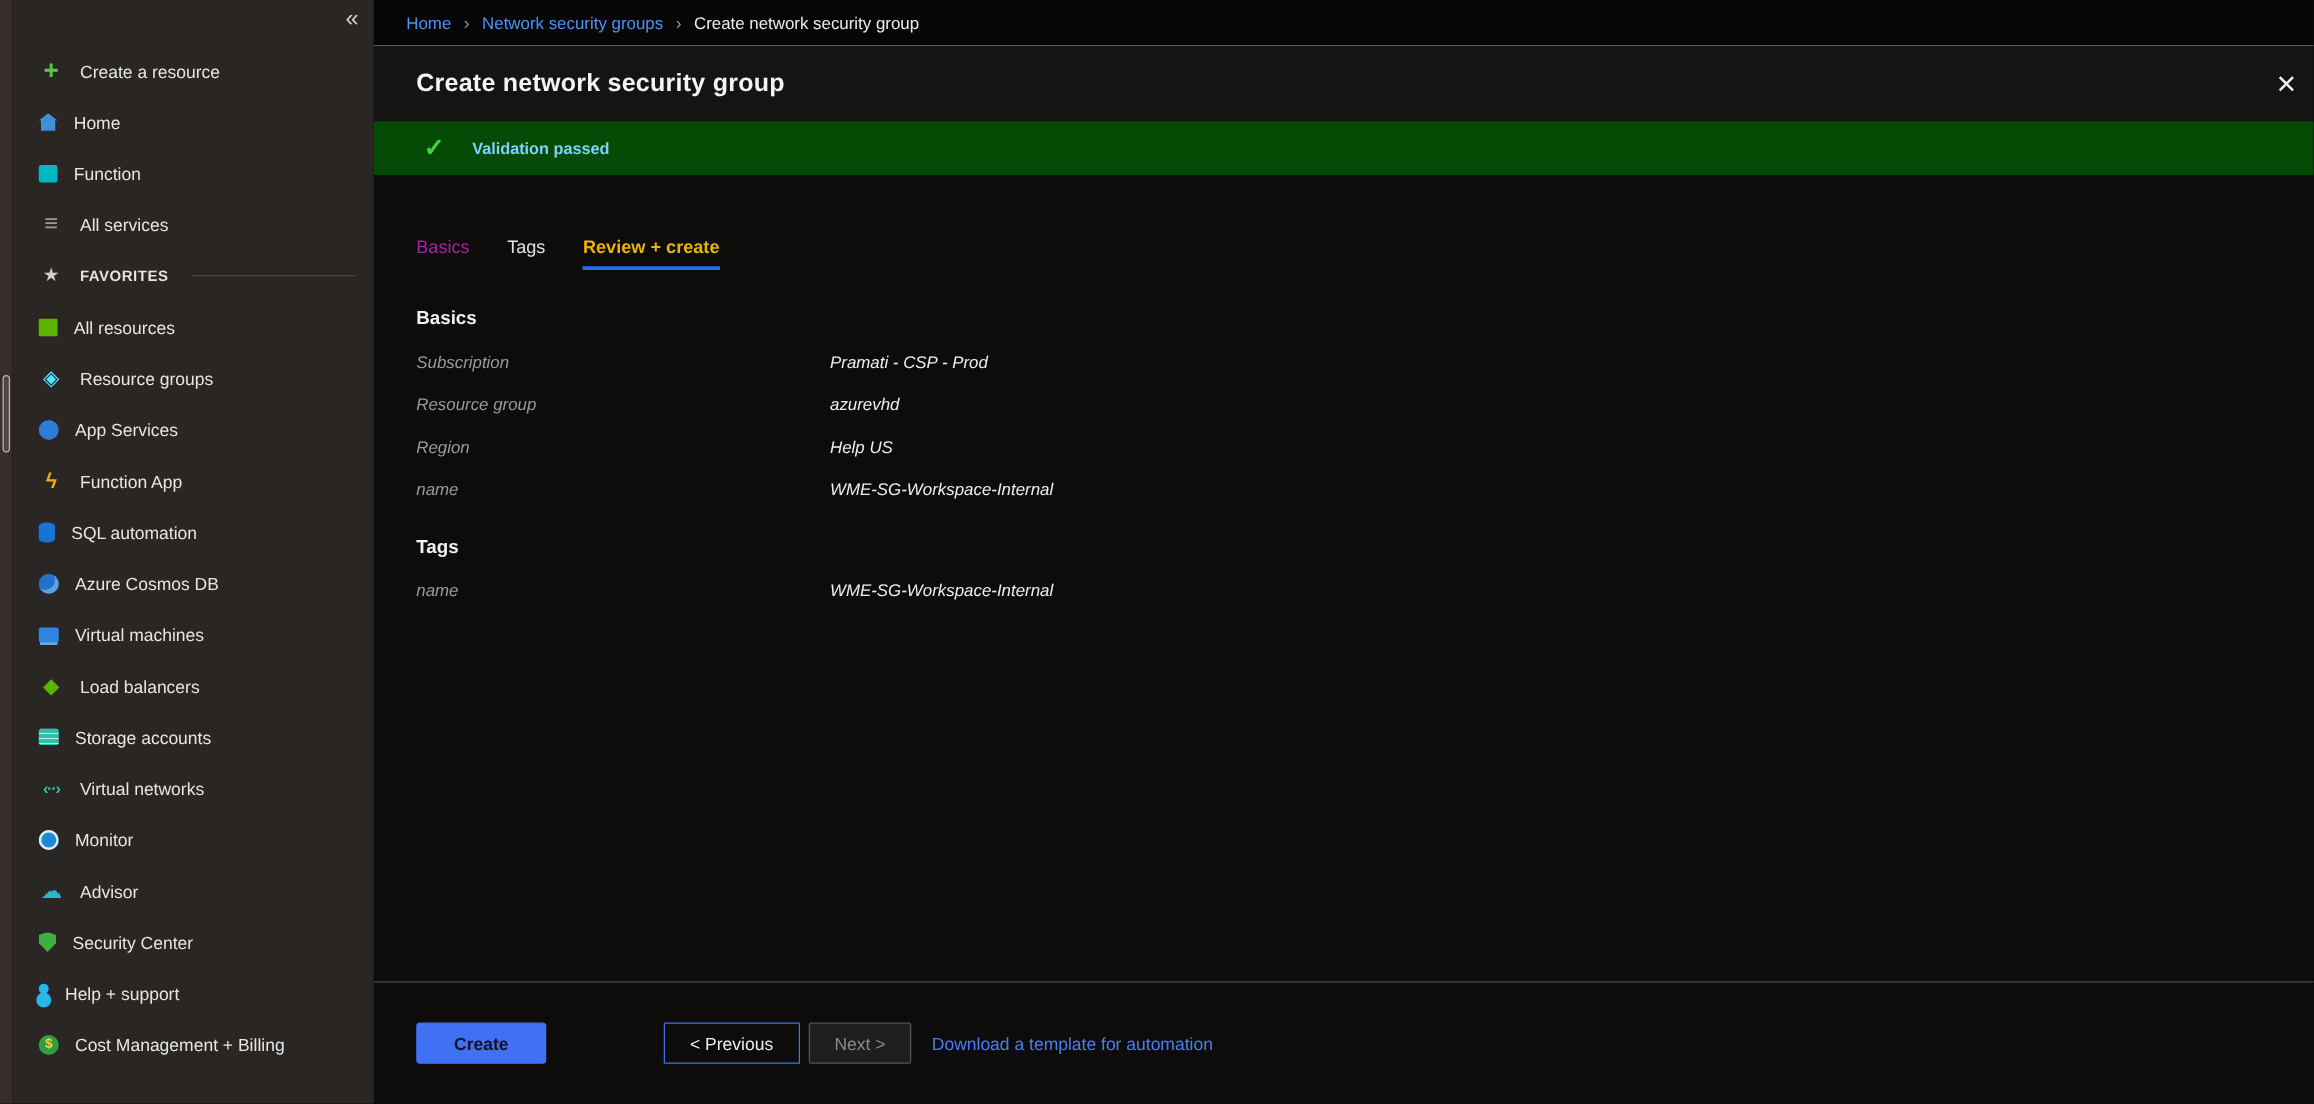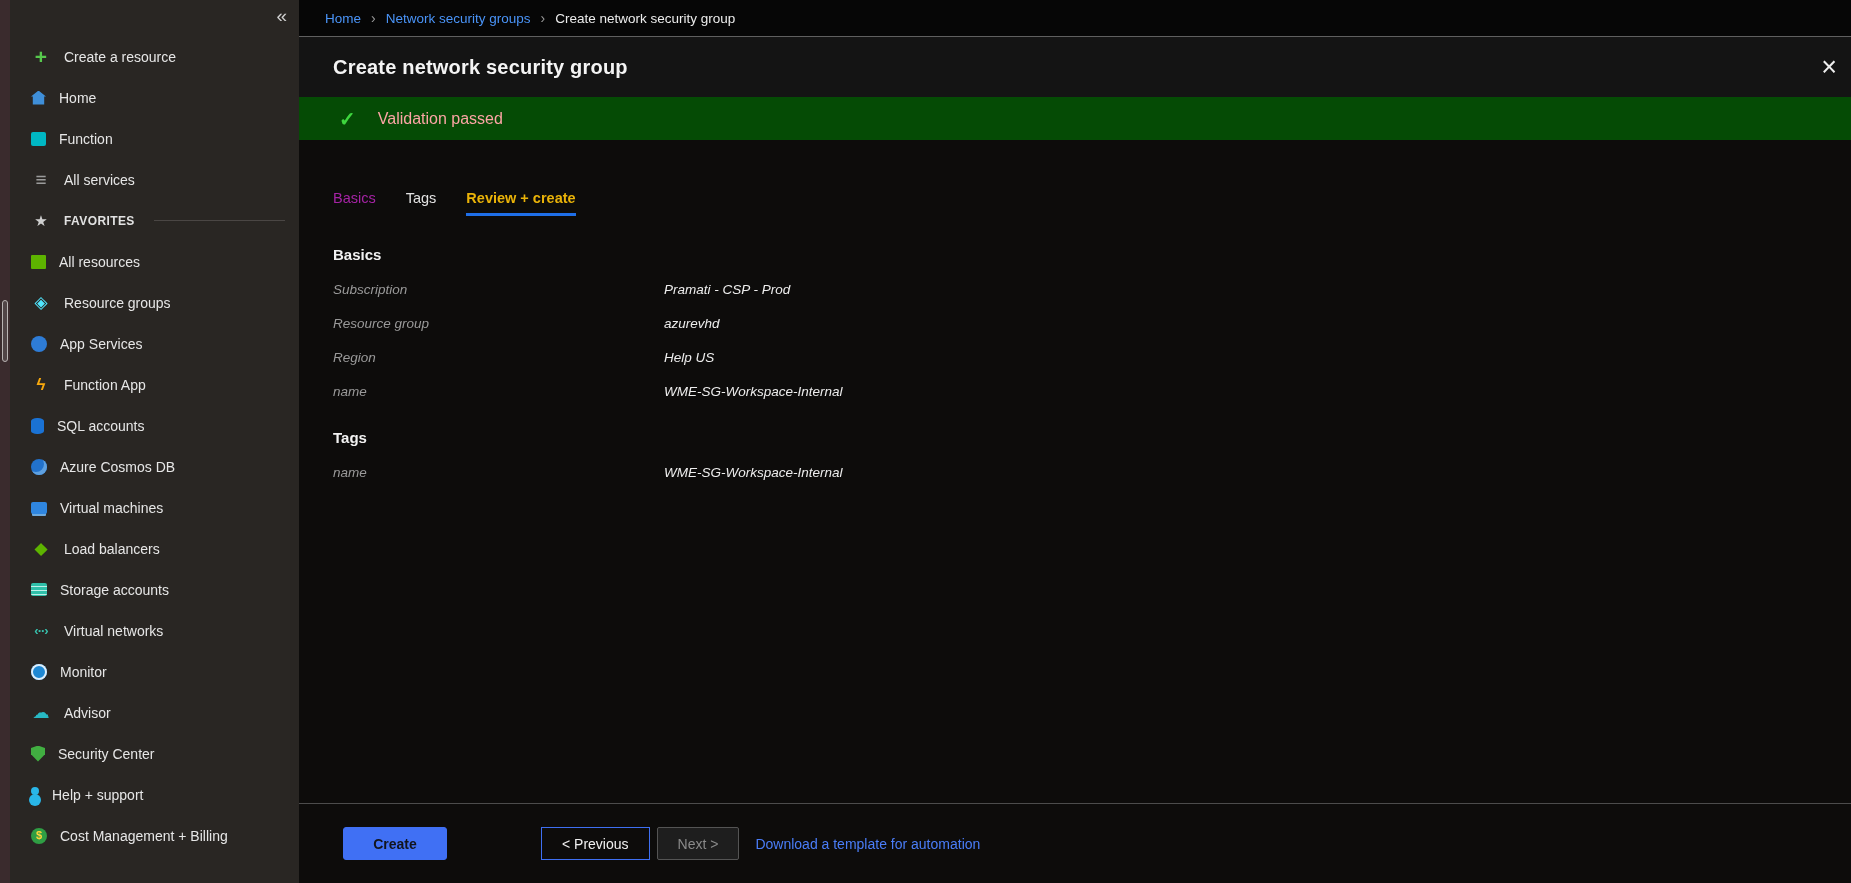--- a/index.html
+++ b/index.html
@@ -41,34 +41,34 @@
   .crumb-current { color:#ececec; }
   .titlebar { height:60px; flex:none; background:#141414; display:flex; align-items:center; padding:0 14px 0 34px; }
   .page-title { font-size:20px; font-weight:700; color:#f4f4f4; letter-spacing:.2px; }
   .close-btn {
     margin-left:auto; background:none; border:none; color:#efefef;
     font-size:27px; font-weight:300; line-height:1; cursor:pointer;
     font-family:"Liberation Sans", sans-serif;
   }
   .banner { height:43px; flex:none; background:#054b05; display:flex; align-items:center; padding-left:40px; }
   .banner .check { color:#3ed63e; font-size:20px; font-weight:700; margin-right:22px; }
-  .banner .banner-text { font-size:16px; color:#fca5a5; }
+  .banner .banner-text { font-size:13px; color:#7dd3fc;font-weight:bold; }
   .content { flex:1; padding:50px 0 0 34px; overflow:hidden; }
   .tabs { display:flex; gap:30px; }
   .tab { font-size:14.5px; padding-bottom:7px; cursor:pointer; border-bottom:3px solid transparent; }
   .tab.visited { color:#a523a5; }
   .tab.normal { color:#e2e2e2; }
   .tab.active { color:#eab308; font-weight:700; border-bottom-color:#1f6fe8; }
   .section-heading { font-size:15px; font-weight:700; color:#f2f2f2; margin-top:30px; }
   .kv-row { display:flex; margin-top:19px; font-size:13.5px;font-style:italic; }
   .kv-label { width:331px; flex:none; color:#9a9a9a; }
   .kv-value { color:#ededed; }
   .footerbar {
-    height:80px; flex:none; border-top:1px solid #4c4c4c;
-    display:flex; align-items:center; padding-left:44px;
+    height:98px; flex:none; border-top:1px solid #4c4c4c;
+    display:flex; align-items:center; padding-left:34px;
   }
   .btn { font-family:"Liberation Sans", sans-serif; font-size:14px; height:33px; cursor:pointer; }
   .btn-create {
     width:104px; background:#4070f4; color:#12141c; font-weight:600;
     border:1px solid #4070f4; border-radius:3px;
   }
   .btn-previous {
     margin-left:94px; padding:0 20px; background:transparent; color:#f0f0f0;
     border:1px solid #3e6ff2; border-radius:0;
   }
@@ -122,21 +122,21 @@
   <div class="nav-item">
     <span class="ic" style="width:16px;height:16px;background:#2e7cd6;border-radius:50%"></span>
     <span>App Services</span>
   </div>
   <div class="nav-item">
     <span class="ic" style="color:#f7a80d;font-size:17px;font-weight:700;line-height:1">ϟ</span>
     <span>Function App</span>
   </div>
   <div class="nav-item">
     <span class="ic" style="width:13px;height:16px;background:#1a72d4;border-radius:6px/3px"></span>
-    <span>SQL accounts</span>
+    <span>SQL automation</span>
   </div>
   <div class="nav-item">
     <span class="ic" style="width:16px;height:16px;background:#2272cc;border-radius:50%;box-shadow:inset -3px -3px 0 #5ea0e0"></span>
     <span>Azure Cosmos DB</span>
   </div>
   <div class="nav-item">
     <span class="ic" style="width:16px;height:12px;background:#2f86e0;border-radius:2px;box-shadow:0 3px 0 -1px #6da9dd"></span>
     <span>Virtual machines</span>
   </div>
   <div class="nav-item">

